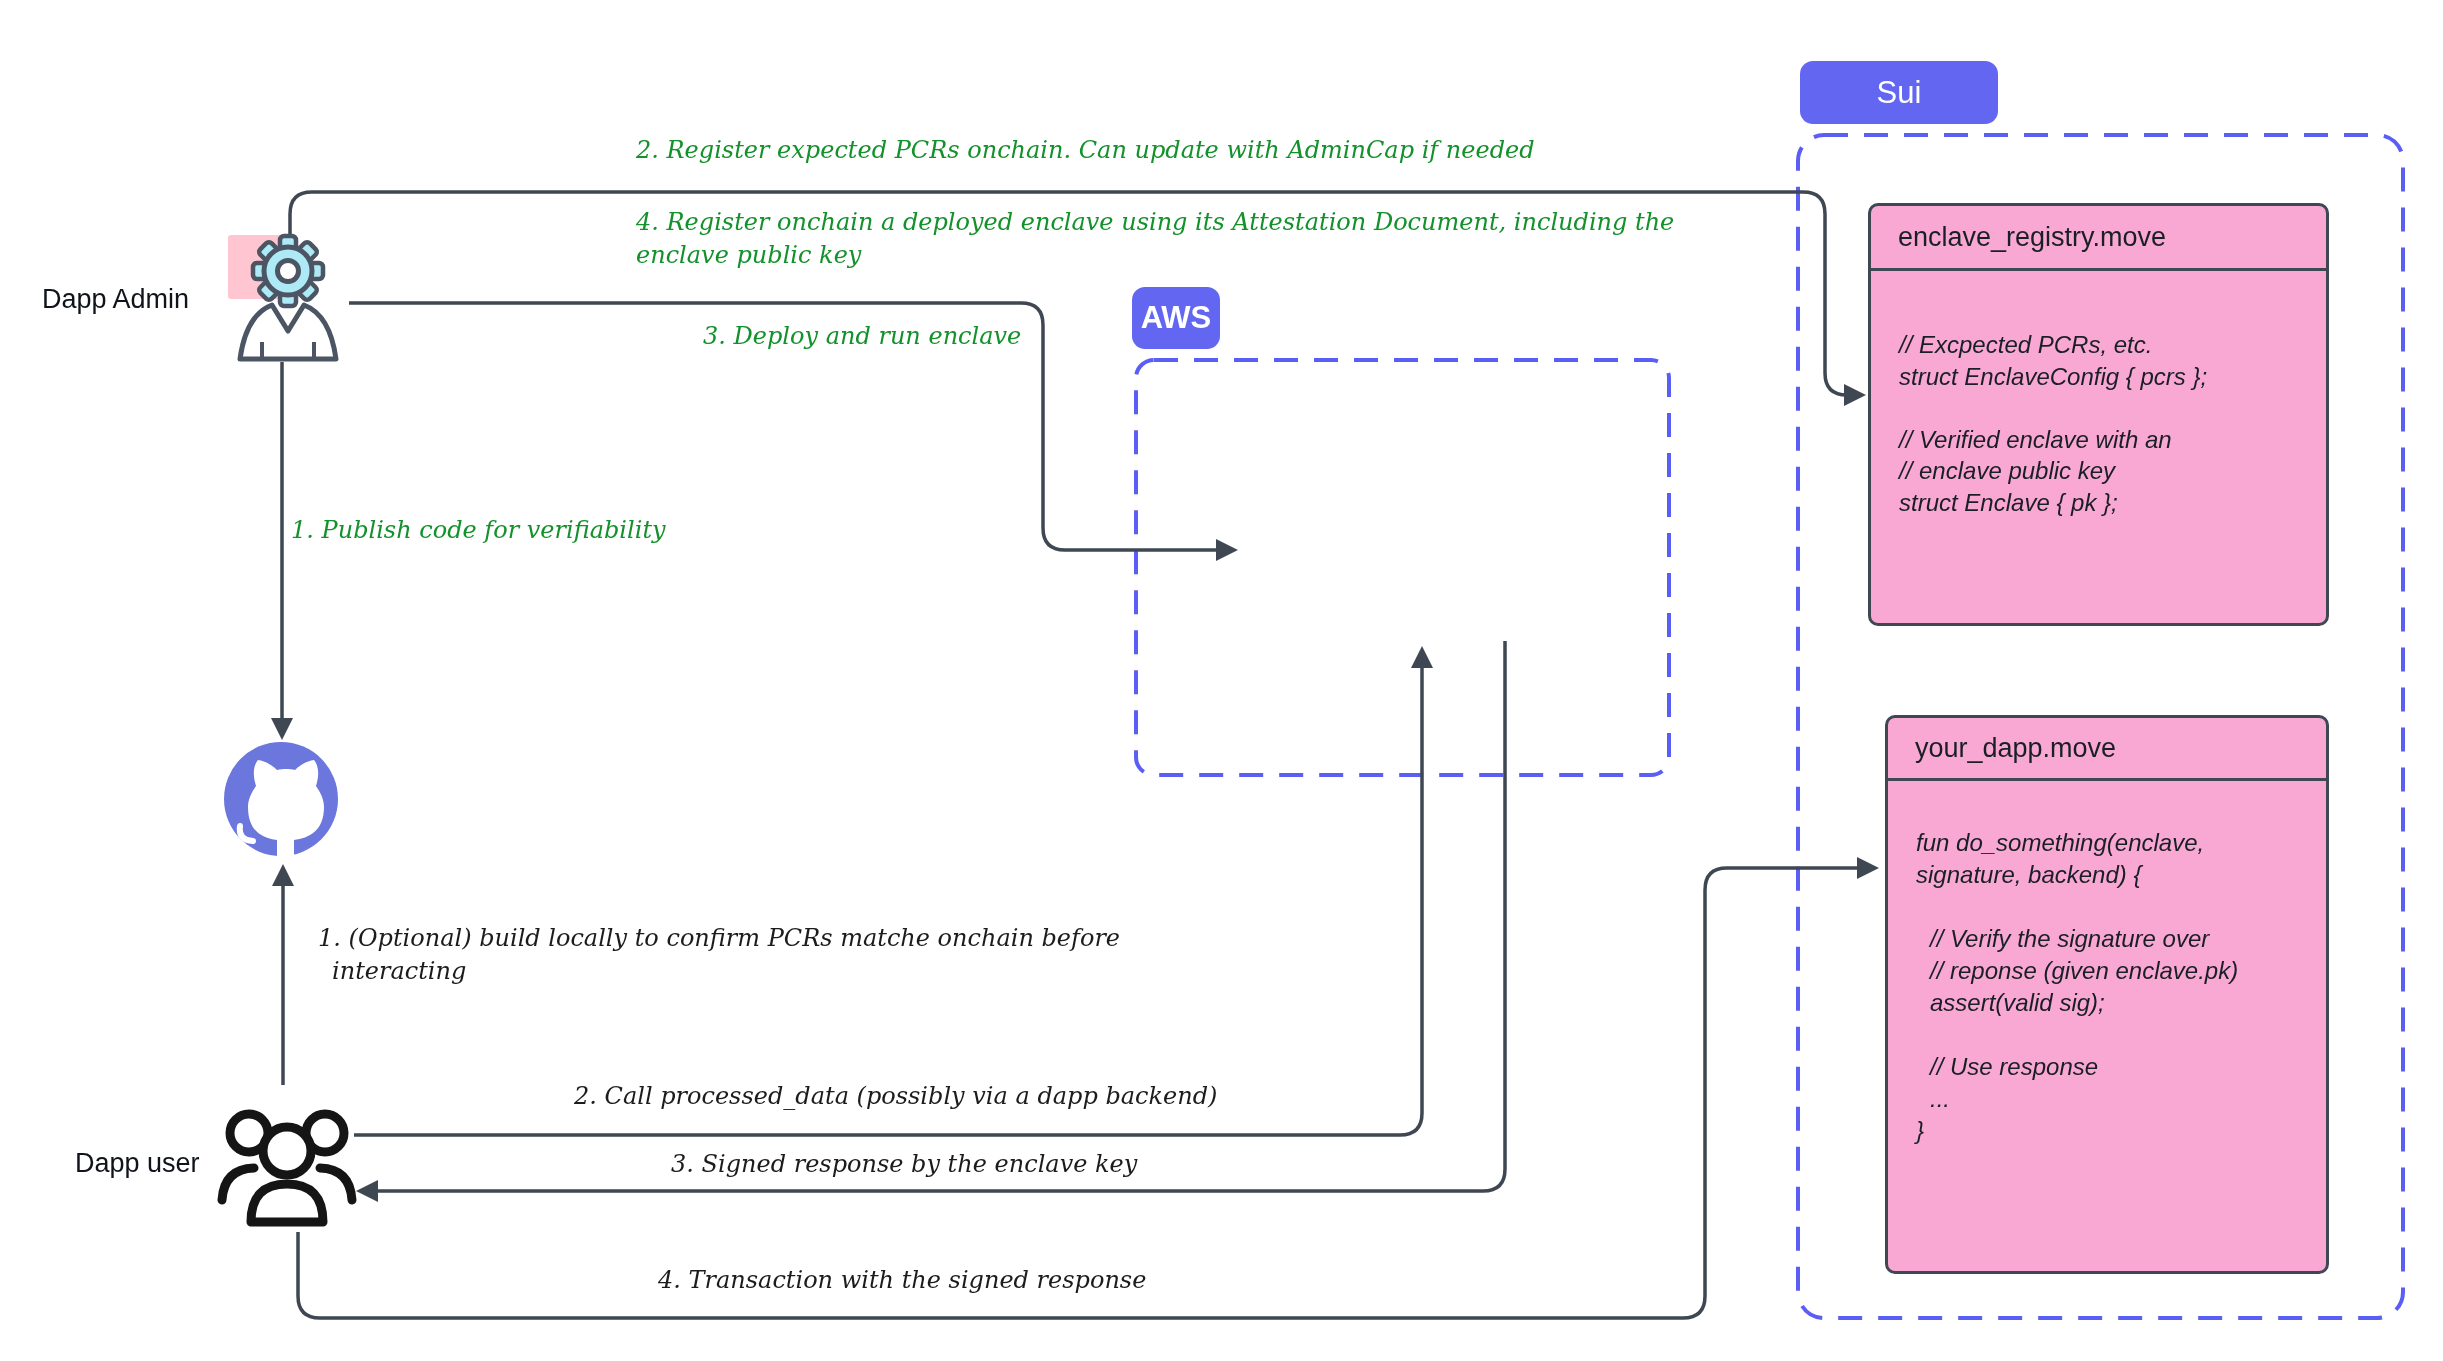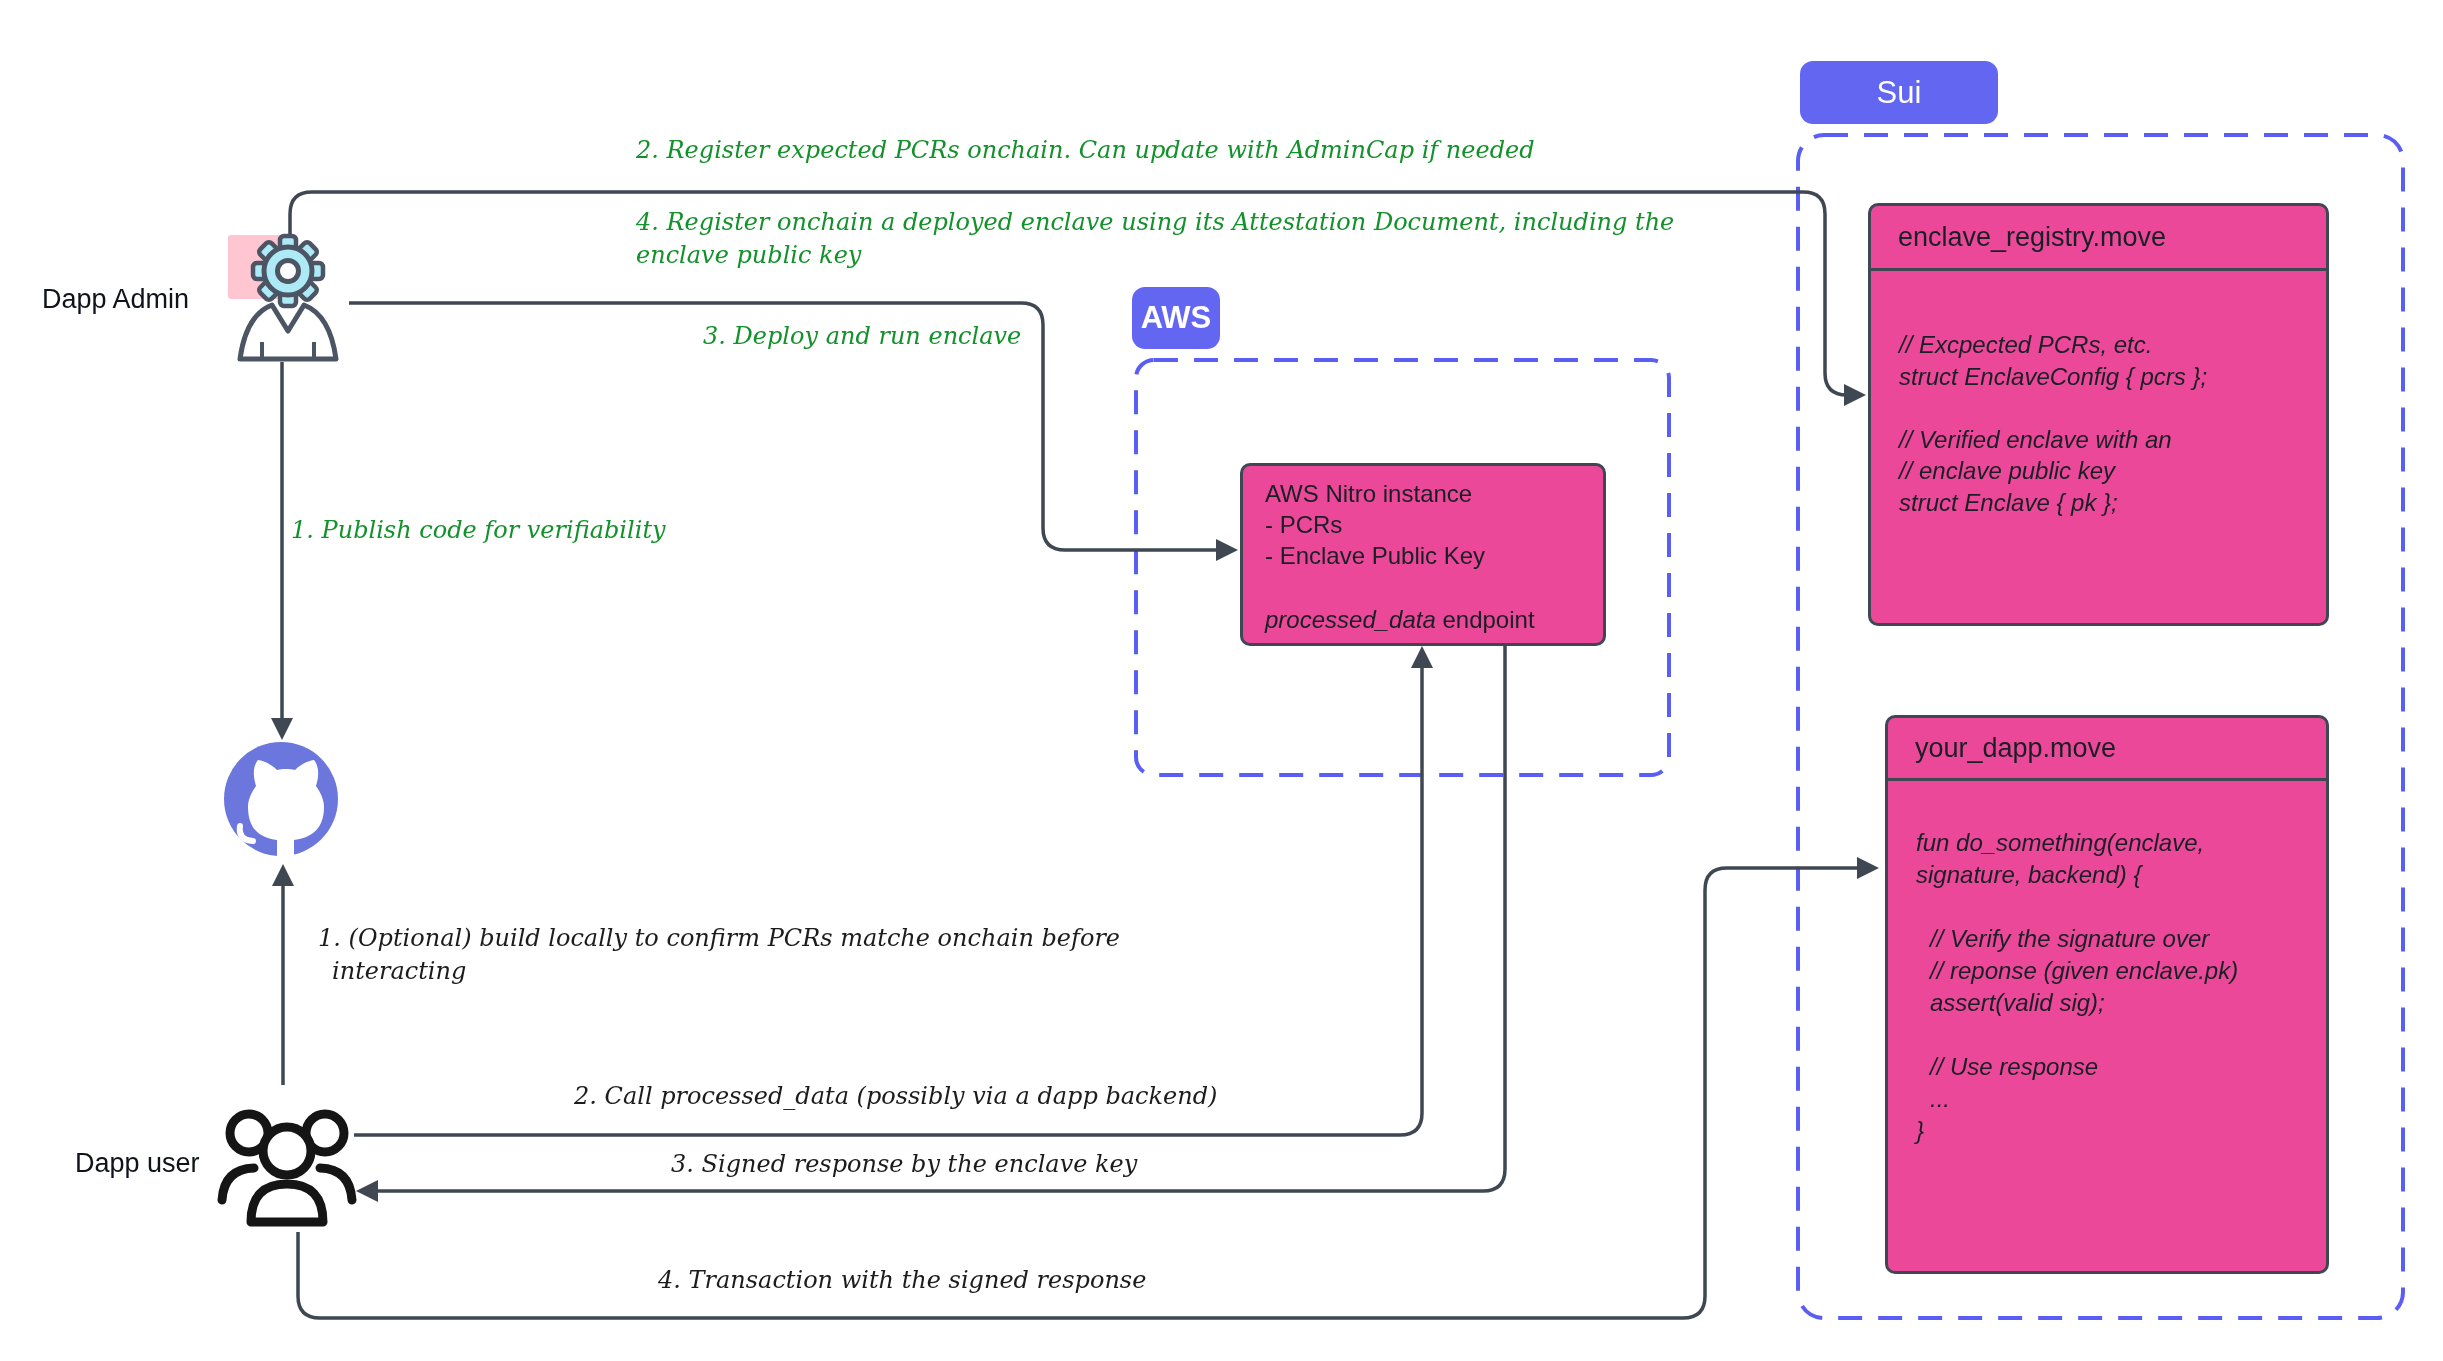--- a/index.html
+++ b/index.html
@@ -19,21 +19,21 @@
                font-family:"Liberation Sans",sans-serif;white-space:nowrap;}
 
   
   .badge{position:absolute;z-index:4;background:#6366f1;color:#ffffff;
          border-radius:13px;text-align:center;font-size:31px;
          font-family:"Liberation Sans",sans-serif;}
   #badge-aws{left:1132px;top:287px;width:88px;height:62px;line-height:62px;font-weight:bold;}
   #badge-sui{left:1800px;top:61px;width:198px;height:63px;line-height:63px;}
 
   
-  .node-box{position:absolute;z-index:2;background:#ec4899;border:3px solid #3f4753;
+  .node-box{position:absolute;z-index:2;background:#f9a8d4;border:3px solid #3f4753;
             border-radius:10px;color:#1a1f26;}
   .node-title{font-size:27px;padding-left:27px;border-bottom:3px solid #3f4753;
               display:flex;align-items:center;}
   .code-body{font-size:24px;line-height:31.5px;}
   .code-line{min-height:31.5px;white-space:pre;font-style:italic;}
 
   #box-nitro{left:1240px;top:463px;width:360px;height:177px;font-size:24px;line-height:31px;}
   #box-nitro .nitro-inner{padding:12px 0 0 22px;}
   #nitro-endpoint{position:absolute;left:22px;bottom:8px;white-space:nowrap;}
   #nitro-endpoint .it{font-style:italic;}
@@ -124,30 +124,20 @@
   <div class="ann green" style="left:291px;top:514px;">1. Publish code for verifiability</div>
 
   <div class="ann black" style="left:318px;top:922px;">
     <div>1. (Optional) build locally to confirm PCRs matche onchain before</div>
     <div class="ind1">interacting</div>
   </div>
   <div class="ann black" style="left:574px;top:1080px;">2. Call processed_data (possibly via a dapp backend)</div>
   <div class="ann black" style="left:671px;top:1148px;">3. Signed response by the enclave key</div>
   <div class="ann black" style="left:658px;top:1264px;">4. Transaction with the signed response</div>
 
-  <div class="node-box" id="box-nitro">
-    <div class="nitro-inner">
-      <div>AWS Nitro instance</div>
-      <div>- PCRs</div>
-      <div>- Enclave Public Key</div>
-    </div>
-    <div id="nitro-endpoint">
-      <span class="it">processed_data</span><span> endpoint</span>
-    </div>
-  </div>
 
   <div class="node-box" id="box-registry">
     <div class="node-title">enclave_registry.move</div>
     <div class="code-body">
       <div class="code-line">// Excpected PCRs, etc.</div>
       <div class="code-line">struct EnclaveConfig { pcrs };</div>
       <div class="code-line"></div>
       <div class="code-line">// Verified enclave with an</div>
       <div class="code-line">// enclave public key</div>
       <div class="code-line">struct Enclave { pk };</div>

